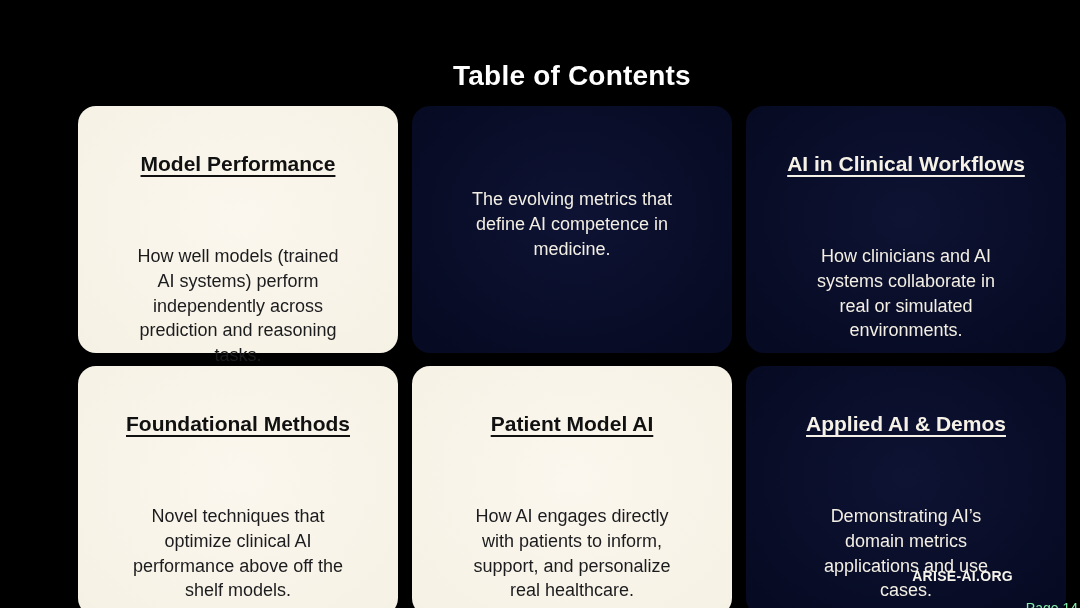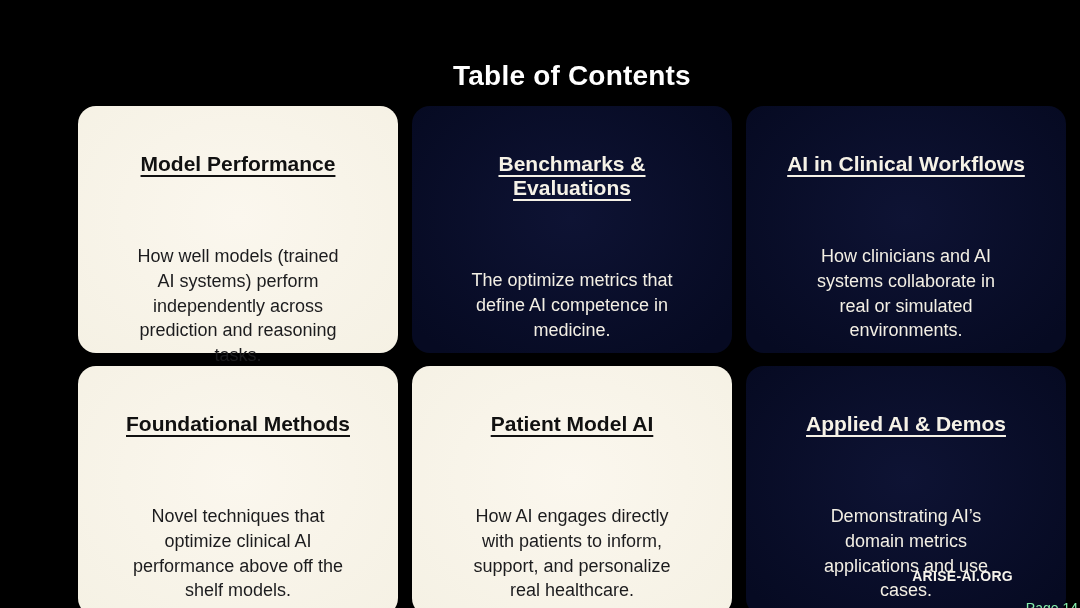--- a/index.html
+++ b/index.html
@@ -104,23 +104,22 @@
   <div class="cards-grid">
 
     <div class="card card--light">
       <div class="card-title">Model Performance</div>
       <div class="card-body-wrap">
         <div class="card-body">How well models (trained AI systems) perform independently across prediction and reasoning tasks.</div>
       </div>
     </div>
 
     <div class="card card--dark">
-      <div class="card-title">Benchmarks &amp; Evaluations</div>
       <div class="card-body-wrap">
-        <div class="card-body">The optimize metrics that define AI competence in medicine.</div>
+        <div class="card-body">The evolving metrics that define AI competence in medicine.</div>
       </div>
     </div>
 
     <div class="card card--dark">
       <div class="card-title">AI in Clinical Workflows</div>
       <div class="card-body-wrap">
         <div class="card-body">How clinicians and AI systems collaborate in real or simulated environments.</div>
       </div>
     </div>
 

